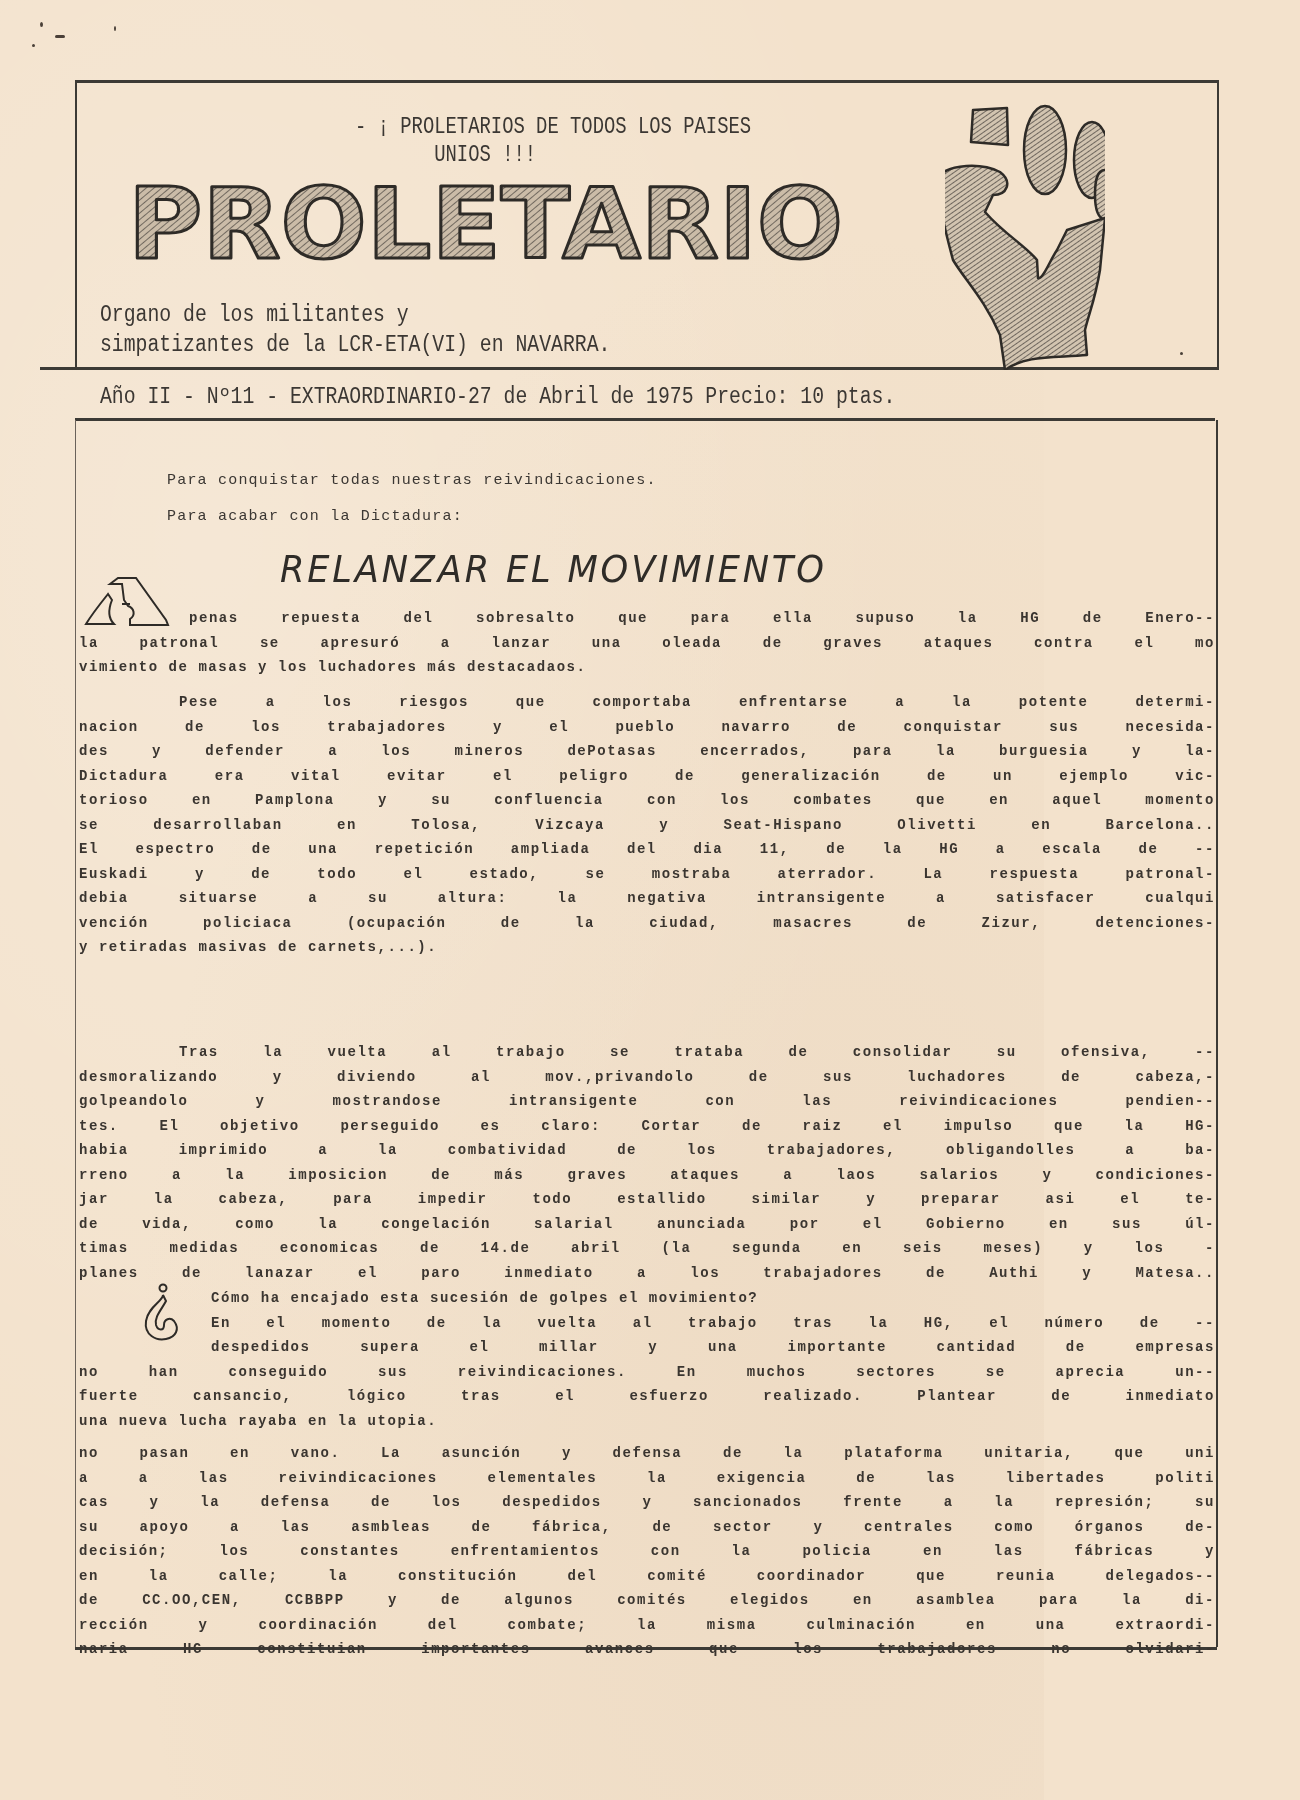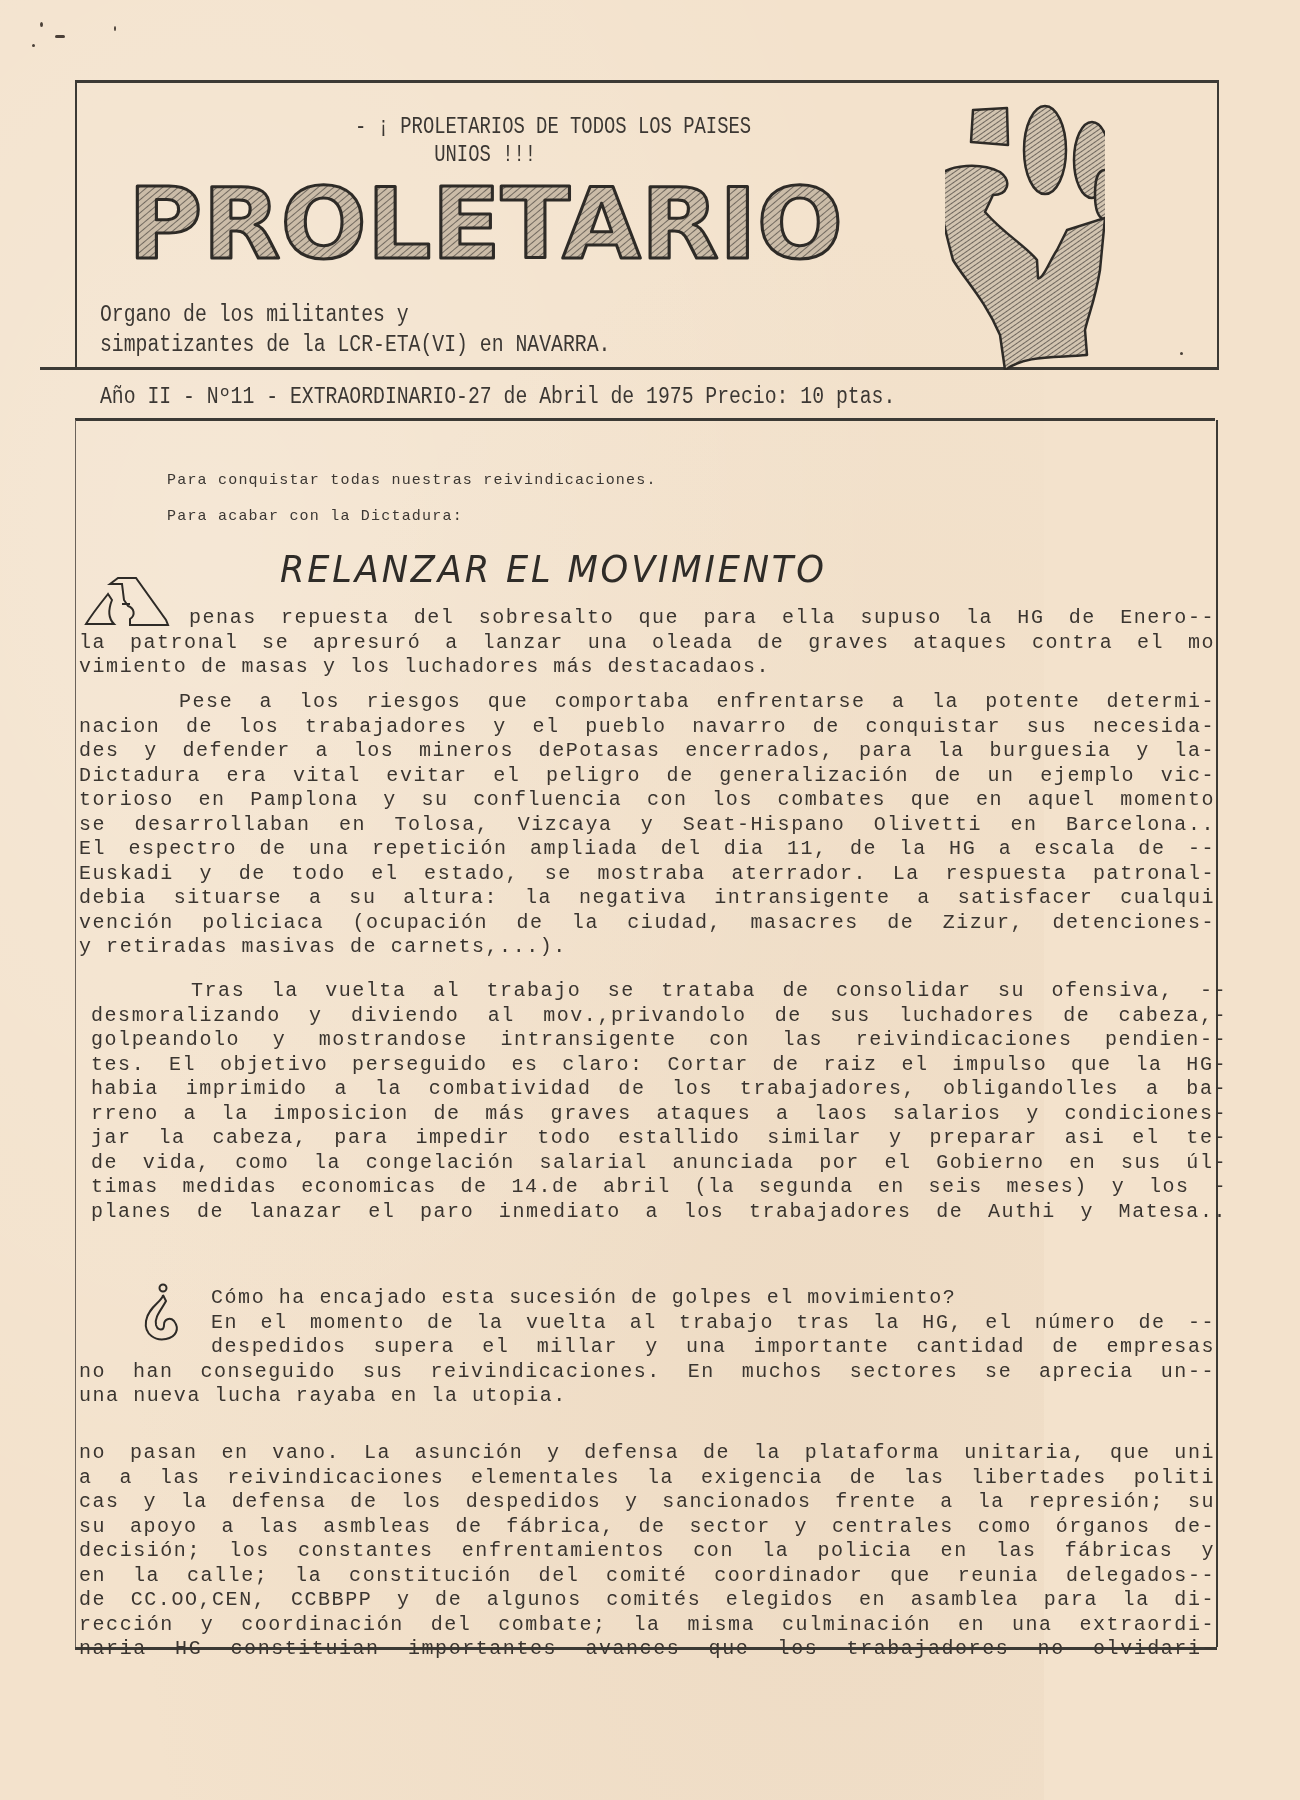--- a/index.html
+++ b/index.html
@@ -70,23 +70,23 @@
     position: absolute; left: 280px; top: 548px;
     font-family: "DejaVu Sans", sans-serif; font-style: italic; font-weight: normal;
     font-size: 37px; letter-spacing: 3px; color: #2f2c28;
     transform: scaleX(0.95); transform-origin: left top;
   }
   .dropcap-a { position: absolute; left: 78px; top: 570px; width: 96px; height: 56px; }
   .dropcap-q { position: absolute; left: 140px; top: 1283px; width: 40px; height: 60px; }
 
   .text-block { position: absolute; left: 79px; width: 1136px; }
   .line {
-    display: block; height: 24.5px; line-height: 24.5px; font-size: 20px;
+    display: block; height: 24.5px; line-height: 24.5px; font-size: 14px;
     letter-spacing: 1.55px; white-space: pre; color: #3a3530;
-    text-align: justify; text-align-last: justify;
+    text-align: justify; text-align-last: justify; font-weight: bold;
   }
   .line.last { text-align-last: left; }
   .line.indent-first { padding-left: 100px; }
   .line.cap-indent { padding-left: 110px; }
   .line.q-indent { padding-left: 132px; }
 </style>
 </head>
 <body>
 
 <div class="page">
@@ -171,38 +171,39 @@
     <span class="line">Dictadura era vital evitar el peligro de generalización de un ejemplo vic-</span>
     <span class="line">torioso en Pamplona y su confluencia con los combates que en aquel momento</span>
     <span class="line">se desarrollaban en Tolosa, Vizcaya y Seat-Hispano Olivetti en Barcelona..</span>
     <span class="line">El espectro de una repetición ampliada del dia 11, de la HG a escala de --</span>
     <span class="line">Euskadi y de todo el estado, se mostraba aterrador. La respuesta patronal-</span>
     <span class="line">debia situarse a su altura: la negativa intransigente a satisfacer cualqui</span>
     <span class="line">vención policiaca (ocupación de la ciudad, masacres de Zizur, detenciones-</span>
     <span class="line last">y retiradas masivas de carnets,...).</span>
   </div>
 
-  <div class="text-block" style="top:979px;margin-left:12px;">
+  <div class="text-block" style="top:1040px;">
     <span class="line indent-first">Tras la vuelta al trabajo se trataba de consolidar su ofensiva, --</span>
     <span class="line">desmoralizando y diviendo al mov.,privandolo de sus luchadores de cabeza,-</span>
     <span class="line">golpeandolo y mostrandose intransigente con las reivindicaciones pendien--</span>
     <span class="line">tes. El objetivo perseguido es claro: Cortar de raiz el impulso que la HG-</span>
     <span class="line">habia imprimido a la combatividad de los trabajadores, obligandolles a ba-</span>
     <span class="line">rreno a la imposicion de más graves ataques a laos salarios y condiciones-</span>
     <span class="line">jar la cabeza, para impedir todo estallido similar y preparar asi el te-</span>
     <span class="line">de vida, como la congelación salarial anunciada por el Gobierno en sus úl-</span>
     <span class="line">timas medidas economicas de 14.de abril (la segunda en seis meses) y los -</span>
     <span class="line">planes de lanazar el paro inmediato a los trabajadores de Authi y Matesa..</span>
   </div>
 
   <div class="text-block" style="top:1286px;">
     <span class="line q-indent last">Cómo ha encajado esta sucesión de golpes el movimiento?</span>
     <span class="line q-indent">En el momento de la vuelta al trabajo tras la HG, el número de --</span>
     <span class="line q-indent">despedidos supera el millar y una importante cantidad de empresas</span>
     <span class="line">no han conseguido sus reivindicaciones. En muchos sectores se aprecia un--</span>
+    <span class="line">fuerte cansancio, lógico tras el esfuerzo realizado. Plantear de inmediato</span>
     <span class="line last">una nueva lucha rayaba en la utopia.</span>
   </div>
 
   <div class="text-block" style="top:1441px;">
     <span class="line">no pasan en vano. La asunción y defensa de la plataforma unitaria, que uni</span>
     <span class="line">a a las reivindicaciones elementales la exigencia de las libertades politi</span>
     <span class="line">cas y la defensa de los despedidos y sancionados frente a la represión; su</span>
     <span class="line">su apoyo a las asmbleas de fábrica, de sector y centrales como órganos de-</span>
     <span class="line">decisión; los constantes enfrentamientos con la policia en las fábricas y</span>
     <span class="line">en la calle; la constitución del comité coordinador que reunia delegados--</span>

